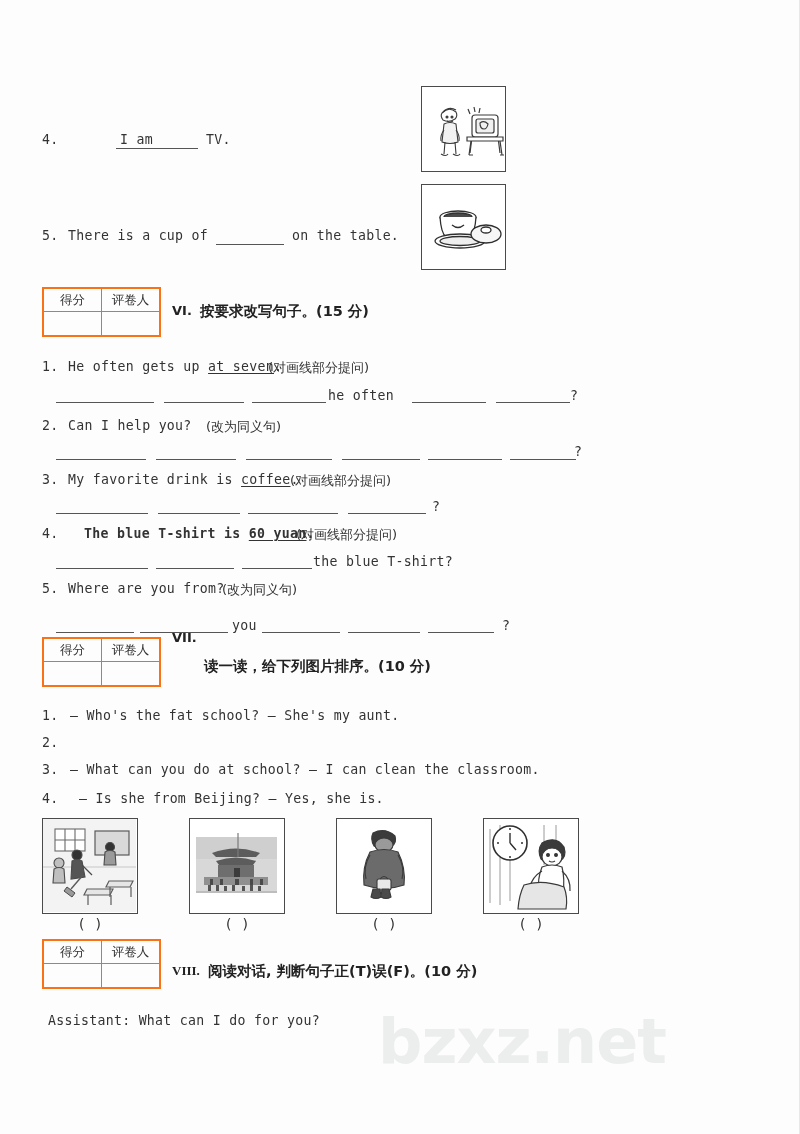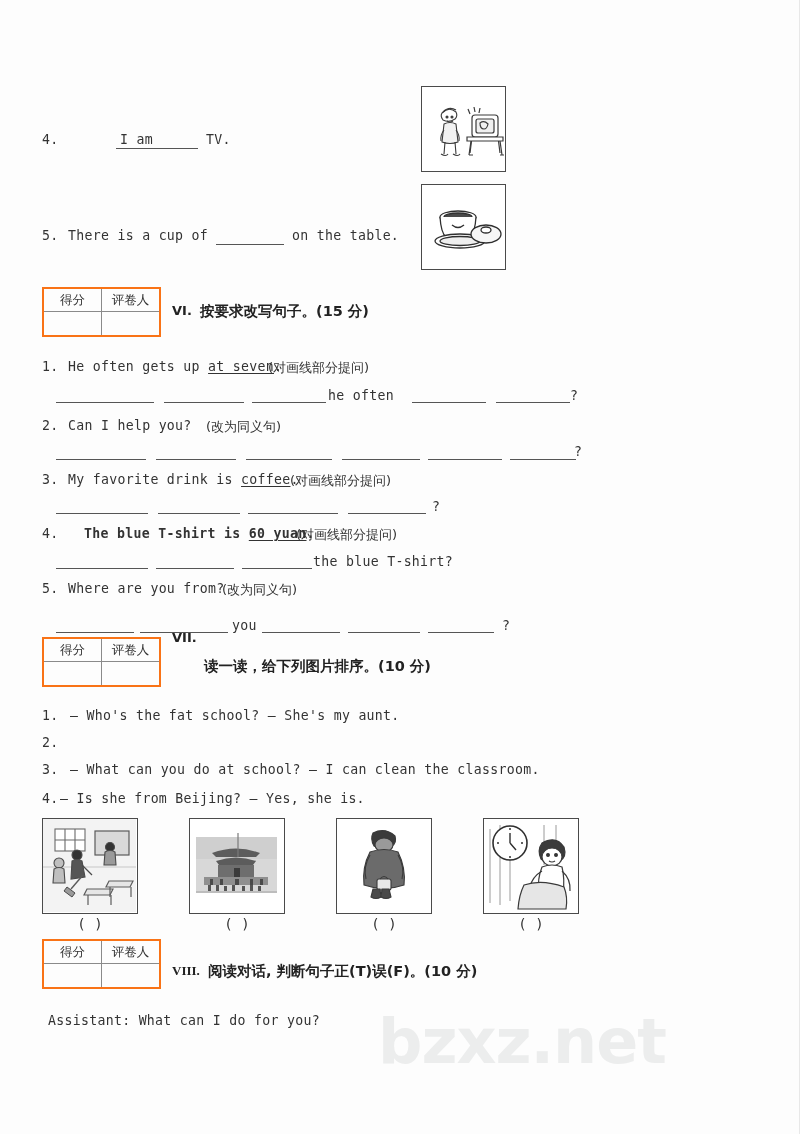--- a/index.html
+++ b/index.html
@@ -272,21 +272,21 @@
 
   <div class="abs eng" style="left:42px; top:708px;">1.</div>
   <div class="abs eng" style="left:70px; top:708px;">— Who's the fat school?  — She's my aunt.</div>
 
   <div class="abs eng" style="left:42px; top:735px;">2.</div>
 
   <div class="abs eng" style="left:42px; top:762px;">3.</div>
   <div class="abs eng" style="left:70px; top:762px;">— What can you do at school? — I can clean the classroom.</div>
 
   <div class="abs eng" style="left:42px; top:791px;">4.</div>
-  <div class="abs eng" style="left:60px; top:791px;">— Is she from Beijing?  — Yes, she is.</div>
+  <div class="abs eng" style="left:79px; top:791px;">— Is she from Beijing?  — Yes, she is.</div>
 
   <div class="picbox" style="left:42px; top:818px; width:96px; height:96px;">
     <svg width="93" height="93" viewBox="0 0 93 93">
       <rect x="0" y="0" width="93" height="93" fill="#f3f3f3"></rect>
 
       <g stroke="#6a6a6a" stroke-width="1.1" fill="#ffffff">
         <rect x="12" y="10" width="30" height="22"></rect>
         <path d="M12 21 h30 M22 10 v22 M32 10 v22"></path>
       </g>
 

